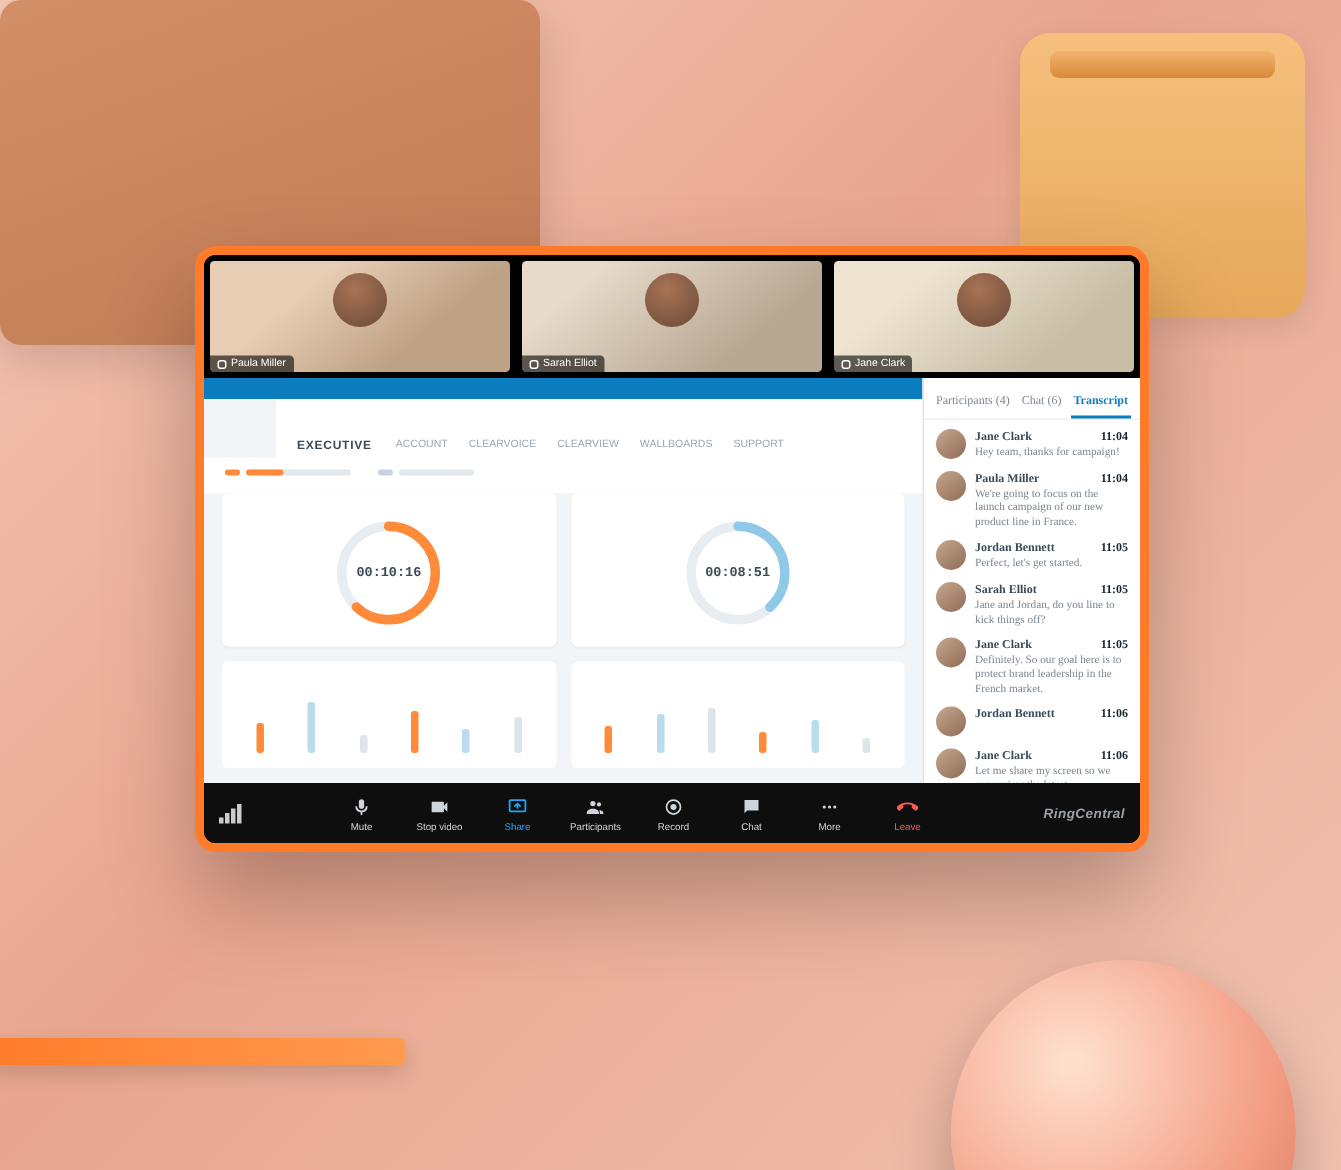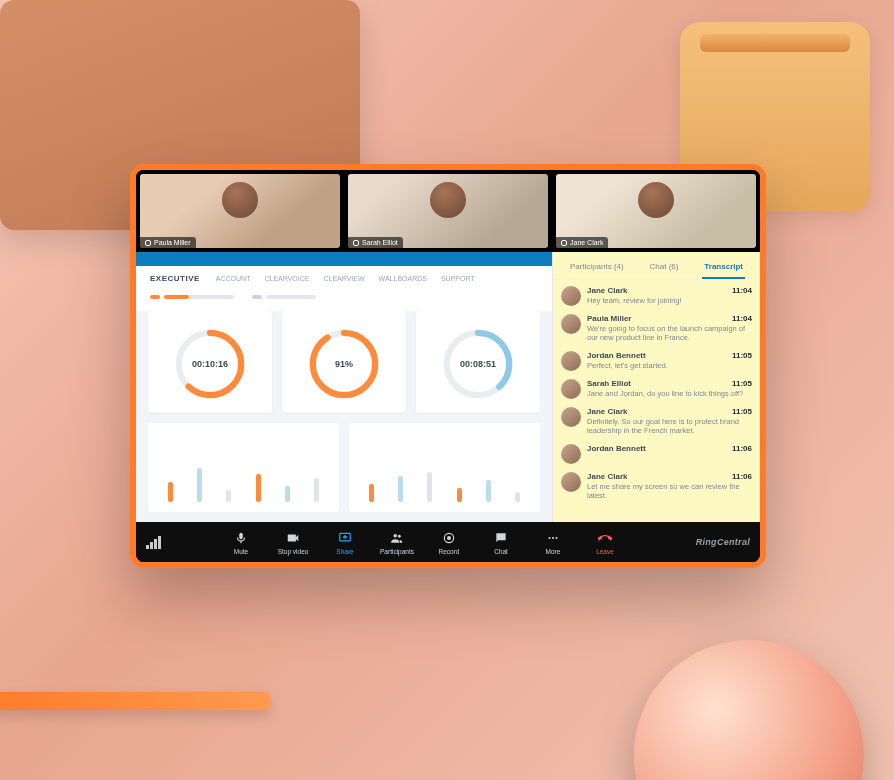--- a/index.html
+++ b/index.html
@@ -20,53 +20,53 @@
   .thumb .tn-label { position: absolute; left: 0; bottom: 0; background: rgba(0,0,0,.6); color: #fff; font-size: 7px; padding: 2px 5px; display: flex; align-items: center; gap: 3px; border-top-right-radius: 3px; }
   .thumb .mic-icon { width: 6px; height: 6px; border: 1px solid #fff; border-radius: 2px; display: inline-block; }
   .t0 { background: linear-gradient(140deg,#e8cdb5 30%,#bfa285 70%); }
   .t1 { background: linear-gradient(140deg,#e8dacb 20%,#b6a892 75%); }
   .t2 { background: linear-gradient(140deg,#efe4d2 25%,#c8bda5 75%); }
   .thumb::after { content:""; position:absolute; top:8px; left:50%; transform:translateX(-50%); width:36px; height:36px; border-radius:50%; background: radial-gradient(circle at 40% 30%, #a87355, #6b4a38); }
 
   .midrow { flex: 1; display: flex; background: #e7edf2; min-height: 0; }
   .share { flex: 1; display: flex; flex-direction: column; background: #f2f5f8; min-width: 0; }
   .share-header { height: 14px; background: #0b7dbf; }
-  .dash { padding: 8px 14px 4px; display: flex; align-items: center; gap: 16px; background: #fff; font-size: 8px; }
+  .dash { padding: 26px 14px 4px; display: flex; align-items: center; gap: 16px; background: #fff; font-size: 8px; margin-left: 48px; }
   .dash-title { font-weight: 700; color: #3b4a57; letter-spacing: .5px; }
   .dash-tabs { display: flex; gap: 14px; font-size: 7px; color: #9aa7b2; }
   .dash-tab { cursor: pointer; }
   .prog-lines { background:#fff; padding: 8px 14px 12px; display:flex; gap:18px; }
   .pl { display:flex; align-items:center; gap:4px; font-size:8px; color:#8a949e; }
   .pl-dot { width:10px; height:4px; border-radius:2px; }
   .pl0 .pl-dot { background:#ff8a3a; }
   .pl1 .pl-dot { background:#c9d2da; }
   .pl0 .pl-bar { width:70px; height:4px; background:#e1e7eb; border-radius:2px; position:relative; }
   .pl0 .pl-bar::after{ content:""; position:absolute; left:0; top:0; height:100%; width:35%; background:#ff8a3a; border-radius:2px; }
   .pl1 .pl-bar { width:50px; height:4px; background:#e1e7eb; border-radius:2px; }
 
   .gauges { display: flex; gap: 10px; padding: 0 12px 10px; background: #f2f5f8; }
   .card { flex:1; background:#fff; border-radius:4px; padding:14px 6px 10px; display:flex; flex-direction:column; align-items:center; justify-content:center; box-shadow: 0 1px 2px rgba(0,0,0,.05); }
-  .gauge { width: 78px; height: 78px; position: relative; }
+  .gauge { width: 78px; height: 78px; position: relative; font-family: Liberation Mono, monospace; }
   .gauge svg { width: 100%; height: 100%; transform: rotate(-90deg); }
   .gauge .track { fill:none; stroke:#e8edf1; stroke-width:8; }
   .gauge .arc { fill:none; stroke-width:8; stroke-linecap: round; }
   .g0 .arc { stroke:#ff8a3a; }
   .g1 .arc { stroke:#ff8a3a; }
   .g2 .arc { stroke:#8fc9e8; }
   .gauge-label { position:absolute; inset:0; display:flex; align-items:center; justify-content:center; font-size:9px; font-weight:600; color:#3b4a57; }
 
   .lower-cards { display:flex; gap:10px; padding: 0 12px 10px; background:#f2f5f8; flex:1; }
   .lower-card { flex:1; background:#fff; border-radius:4px; padding:20px 12px 10px; display:flex; align-items:flex-end; gap:8px; justify-content:space-around; }
   .bar { width:5px; border-radius:2px; }
   .bar.o { background:#ff8a3a; }
   .bar.b { background:#b9dcee; }
   .bar.g { background:#dde4ea; }
 
   
-  .panel { width: 208px; background:#fef9c3; display:flex; flex-direction:column; border-left:1px solid #e1e6ea; }
+  .panel { width: 145px; background:#ffffff; display:flex; flex-direction:column; border-left:1px solid #e1e6ea;font-family:Liberation Serif, serif; }
   .panel-tabs { display:flex; font-size:8px; justify-content:space-around; padding:6px 4px 0; border-bottom:1px solid #eef1f4; }
   .ptab { color:#7b8793; padding:4px 2px 6px; cursor:pointer; border-bottom:2px solid transparent; white-space: nowrap; }
   .ptab.active { color:#0b7dbf; font-weight:700; border-bottom-color:#0b7dbf; }
   .tlist { flex:1; overflow:hidden; padding:6px 8px; display:flex; flex-direction:column; gap:8px; }
   .titem { display:flex; gap:6px; font-size:7.5px; color:#3b4a57; }
   .tav { width:20px; height:20px; border-radius:50%; background:linear-gradient(140deg,#c7a78f,#8f6c55); flex-shrink:0; }
   .tbody { flex:1; min-width:0; }
   .trow1 { display:flex; justify-content:space-between; align-items:baseline; }
   .tname { font-weight:700; font-size:8px; }
   .ttime { font-size:8px; font-weight:600; color:#1c2630; }
@@ -149,29 +149,20 @@
           <div class="card">
             <div class="gauge g0">
               <svg viewBox="0 0 100 100">
                   <circle class="track" cx="50" cy="50" r="40"></circle>
                   <circle class="arc" cx="50" cy="50" r="40" id="arc0" stroke-dasharray="251.32741228718345" stroke-dashoffset="95.50441666912971"></circle>
                 </svg>
               <div class="gauge-label">00:10:16</div>
             </div>
           </div>
           <div class="card">
-            <div class="gauge g1">
-              <svg viewBox="0 0 100 100">
-                  <circle class="track" cx="50" cy="50" r="40"></circle>
-                  <circle class="arc" cx="50" cy="50" r="40" id="arc1" stroke-dasharray="251.32741228718345" stroke-dashoffset="22.619467105846503"></circle>
-                </svg>
-              <div class="gauge-label">91%</div>
-            </div>
-          </div>
-          <div class="card">
             <div class="gauge g2">
               <svg viewBox="0 0 100 100">
                   <circle class="track" cx="50" cy="50" r="40"></circle>
                   <circle class="arc" cx="50" cy="50" r="40" id="arc2" stroke-dasharray="251.32741228718345" stroke-dashoffset="155.82299561805374"></circle>
                 </svg>
               <div class="gauge-label">00:08:51</div>
             </div>
           </div>
         </div>
 
@@ -202,21 +193,21 @@
           <div class="ptab active">Transcript</div>
         </div>
         <div class="tlist" id="tlist">
             <div class="titem">
               <div class="tav"></div>
               <div class="tbody">
                 <div class="trow1">
                   <span class="tname">Jane Clark</span>
                   <span class="ttime">11:04</span>
                 </div>
-                <div class="ttext">Hey team, review for joining!</div>
+                <div class="ttext">Hey team, thanks for campaign!</div>
               </div>
             </div>
             <div class="titem">
               <div class="tav"></div>
               <div class="tbody">
                 <div class="trow1">
                   <span class="tname">Paula Miller</span>
                   <span class="ttime">11:04</span>
                 </div>
                 <div class="ttext">We're going to focus on the launch campaign of our new product line in France.</div>

